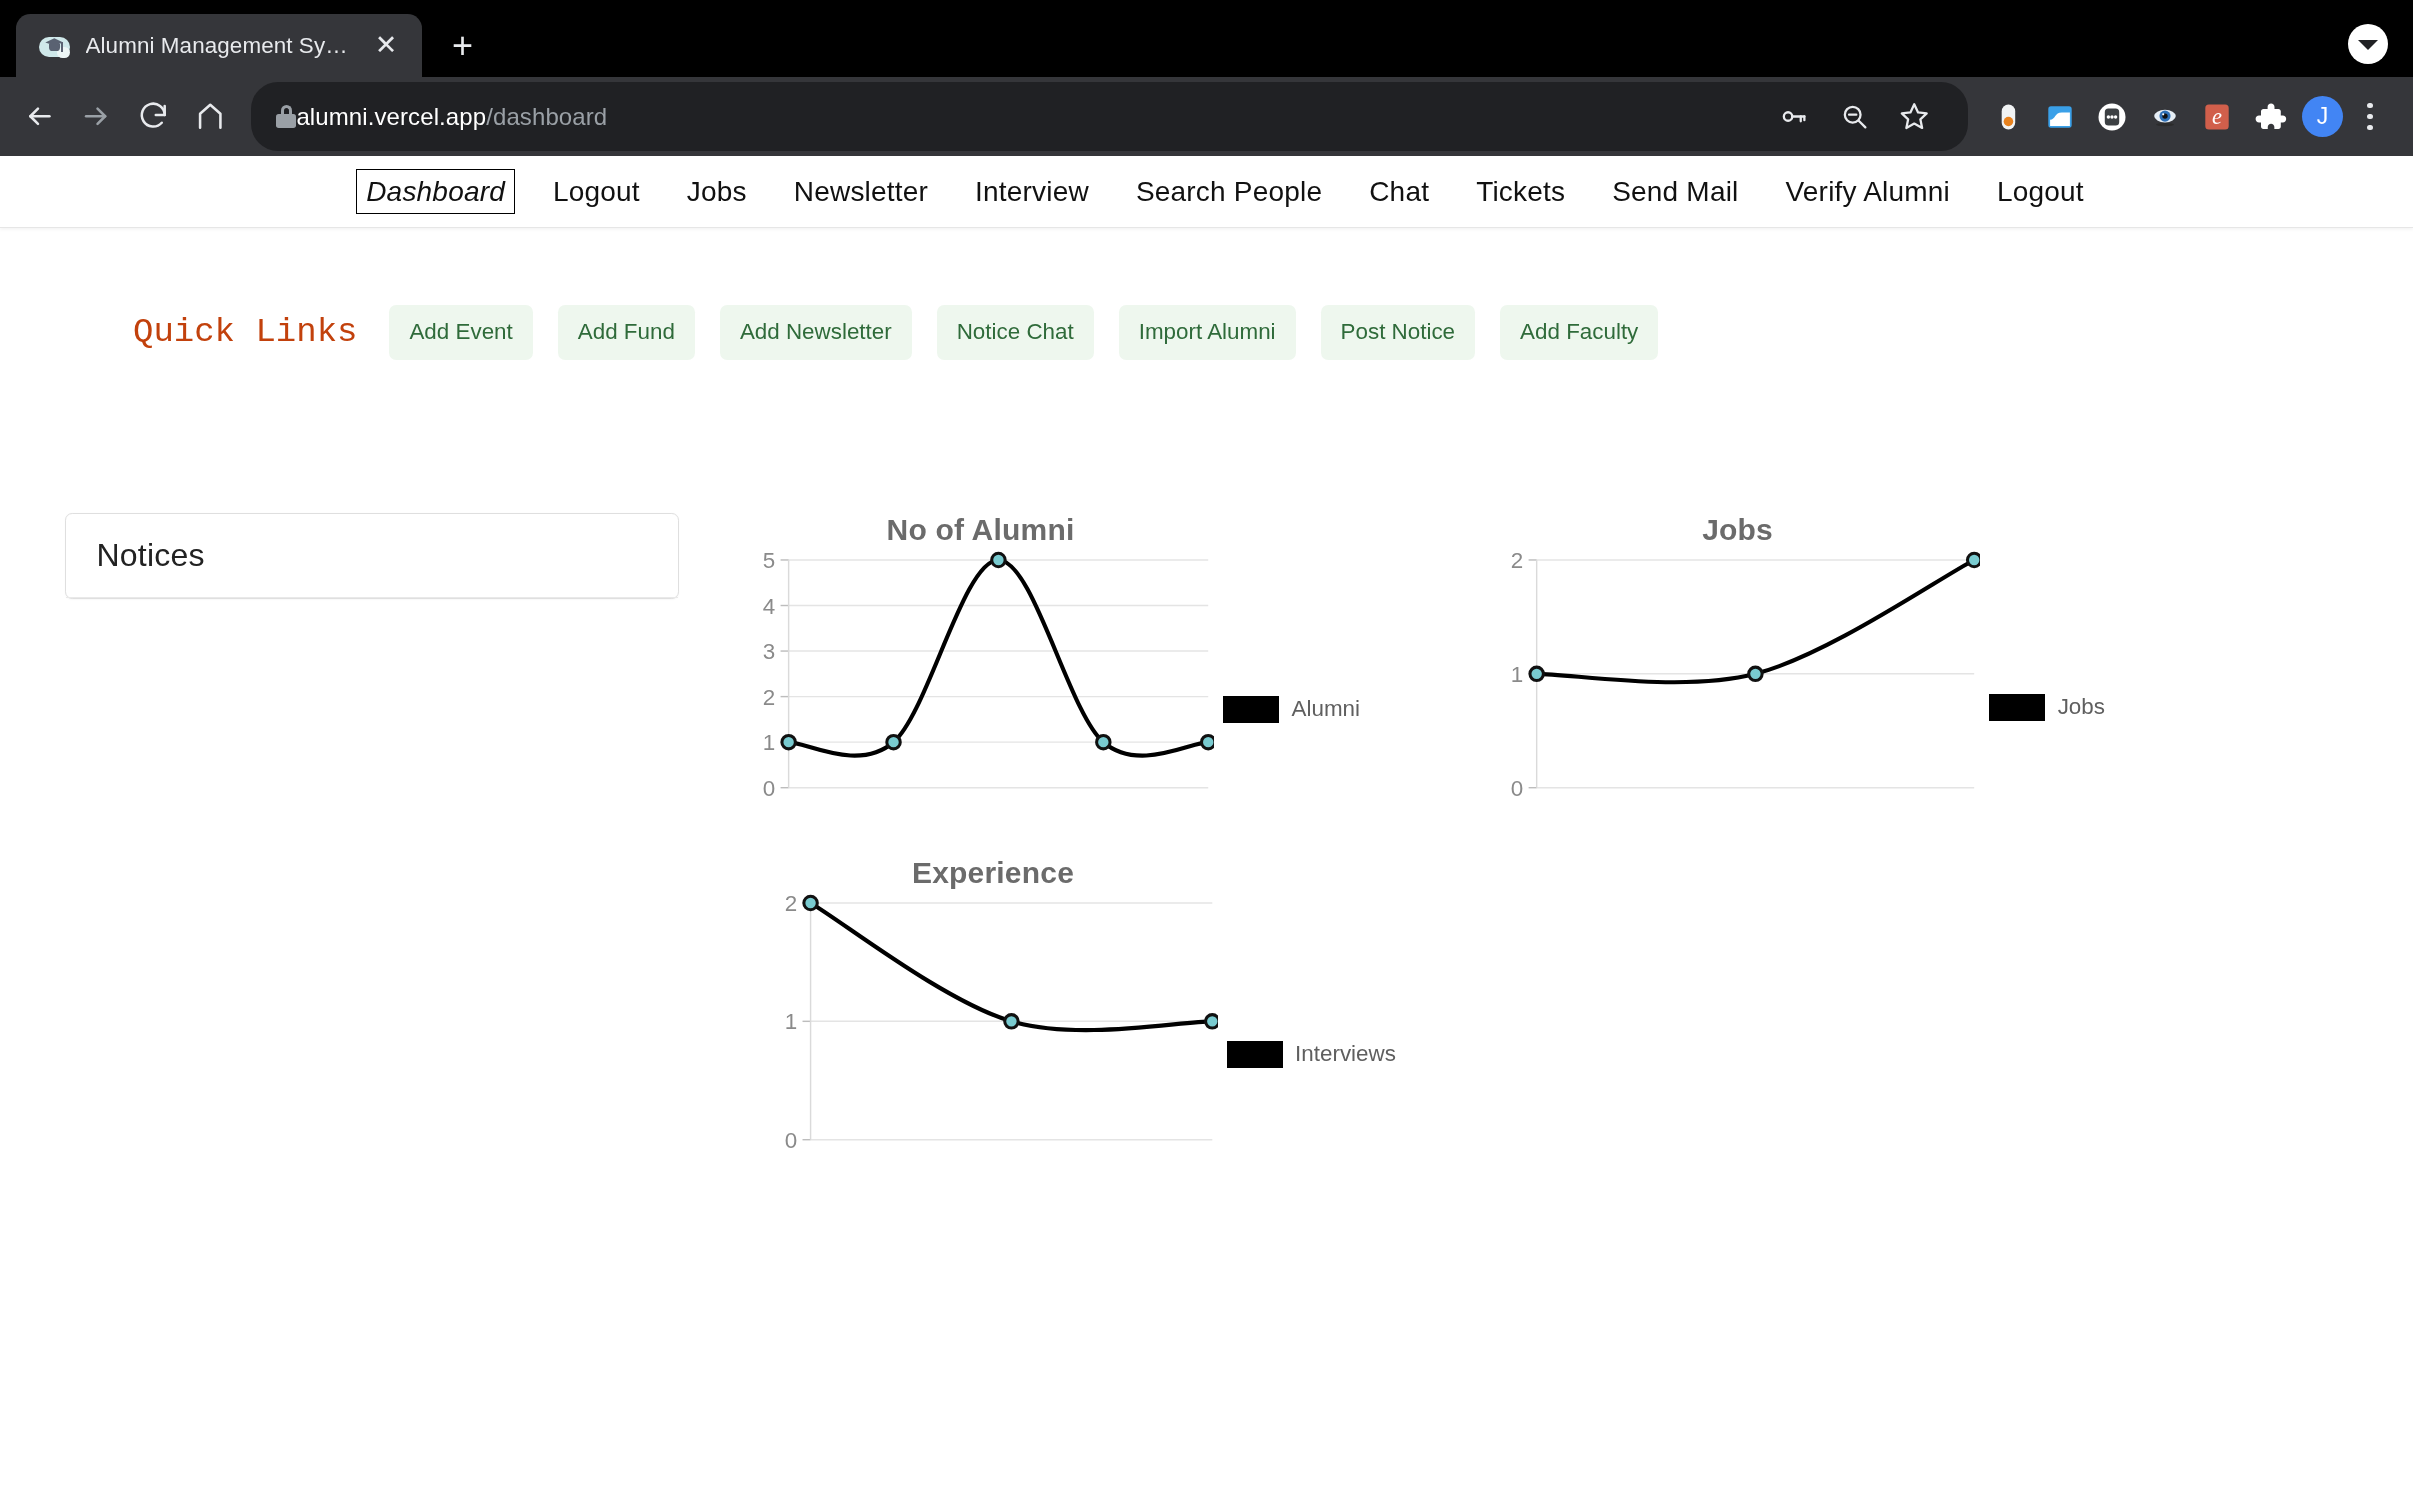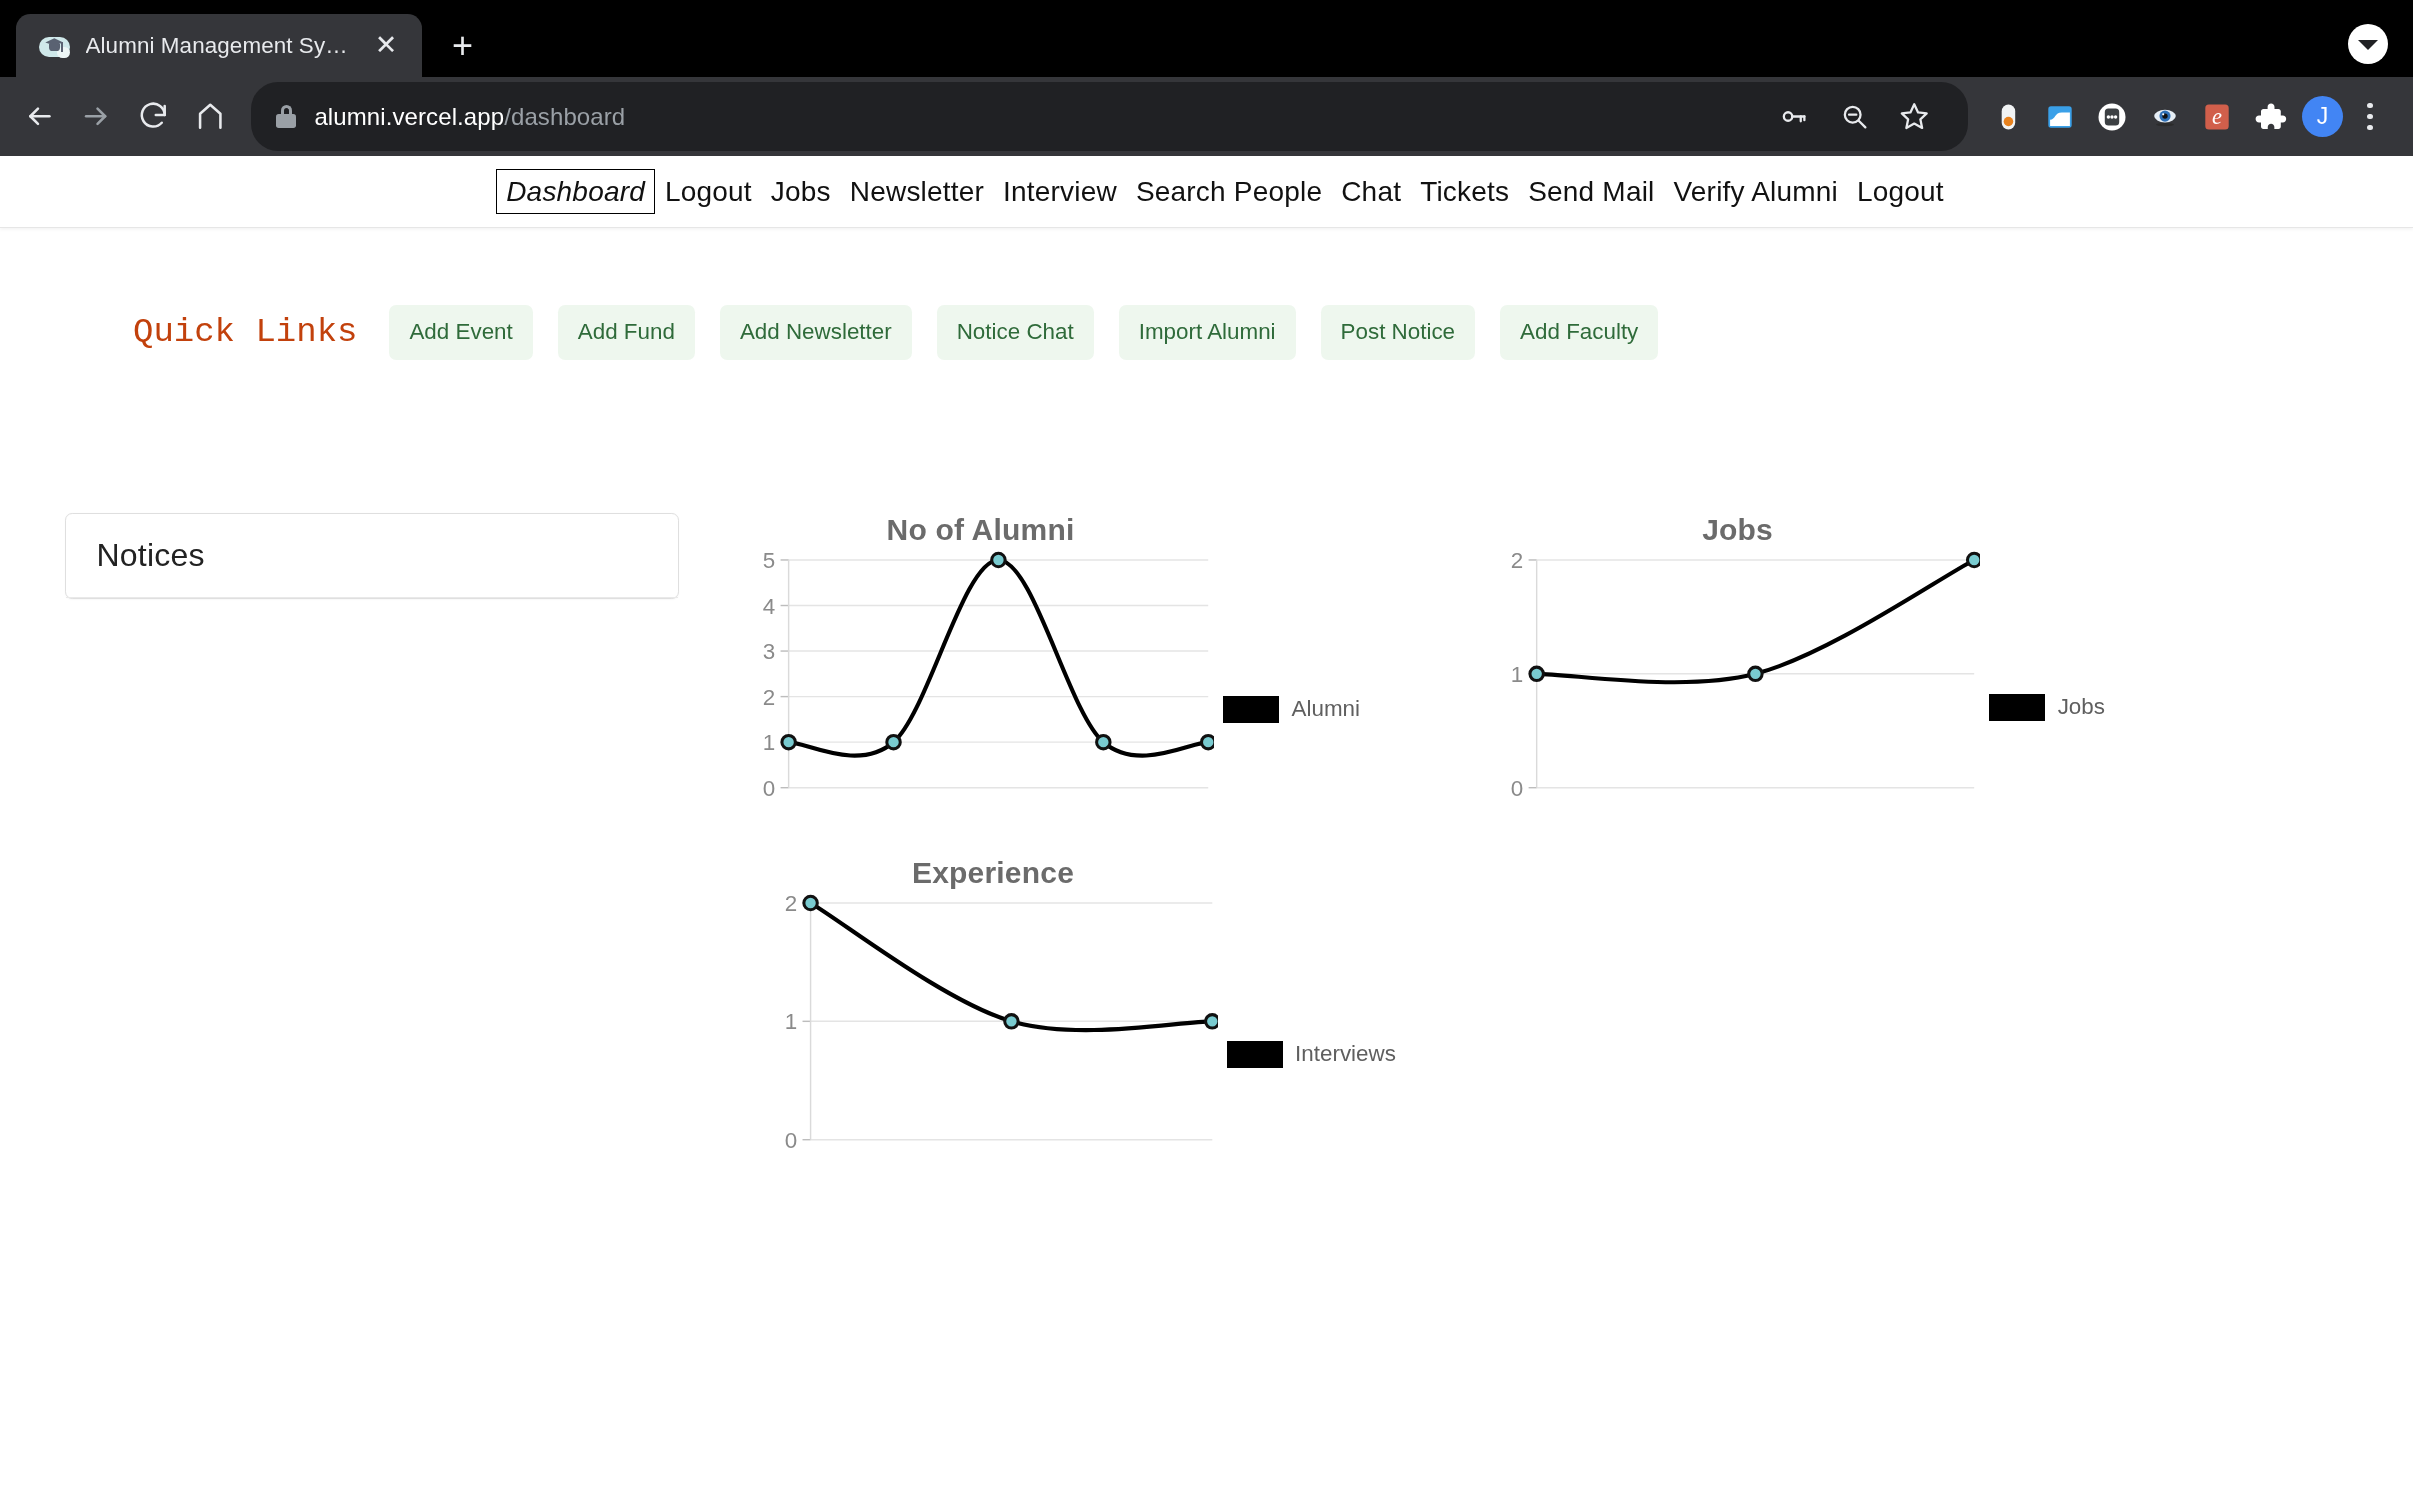--- a/index.html
+++ b/index.html
@@ -72,21 +72,21 @@
     padding: 0 21.5px 0 10.8px; gap: 0; flex: 0 0 79px;
   }
   .tbtn {
     width: 57px; height: 57px; display:flex;align-items:center;justify-content:center;
     color:#E8EAED; flex: 0 0 57px;
   }
   .tbtn svg { display:block; }
   .omnibox {
     flex: 1; height: 69px; background: #202124; border-radius: 27px;
     display:flex; align-items:center; padding: 0 25px; margin: 0 16px 0 12.6px;
-    gap: 18px; min-width: 0;
+    min-width: 0;
   }
   .lock { width: 20px; height: 23px; position: relative; flex:0 0 20px; }
   .lock .body { position:absolute; bottom:0; left:0; width:20px;height:14.4px;background:#9AA0A6;border-radius:2.7px;}
   .lock .shackle { position:absolute; top:0; left:4.5px; width:10.8px;height:11.7px;border:3.1px solid #9AA0A6;border-bottom:none;border-radius:6.3px 6.3px 0 0;}
   .url { font-size: 24px; color: #fff; white-space: nowrap; letter-spacing: 0.1px; }
   .url .path { color: #9AA0A6; }
   .omni-actions { display:flex; align-items:center; gap: 3.6px; margin-left:auto; }
   .ext-row { display: flex; align-items: center; gap: 5.4px; }
   .ext { width: 47px; height: 47px; display:flex;align-items:center;justify-content:center; flex:0 0 47px;}
   .avatar {
@@ -98,21 +98,21 @@
   .kebab i { width: 5.4px; height:5.4px; border-radius:50%; background:#E8EAED; display:block; }
 
   
   .page { flex: 1; background: #fff; overflow: hidden; position: relative; }
 
   .navbar {
     height: 72px; background:#fff; display:flex; align-items:center;
     justify-content:center; gap: 0; border-bottom: 0.9px solid #E6E6E6;
     box-shadow: 0 1.8px 3.6px rgba(0,0,0,.055);
   }
-  .nav-inner { display:flex; align-items:center; gap: 19px; padding-left: 36px; justify-content: space-between; }
+  .nav-inner { display:flex; align-items:center; gap: 47px; padding-left: 36px; justify-content: space-between; }
   .nav-item {
     font-family: "Liberation Sans Narrow", "Liberation Sans", sans-serif;
     font-size: 28px; color:#111; white-space: nowrap; letter-spacing: 0.2px;
   }
   .nav-item.active {
     font-style: italic; border: 1.8px solid #000; padding: 5.4px 9px; margin: 0 -9px;
   }
 
   .content { padding: 0 0 0 0; }
 

